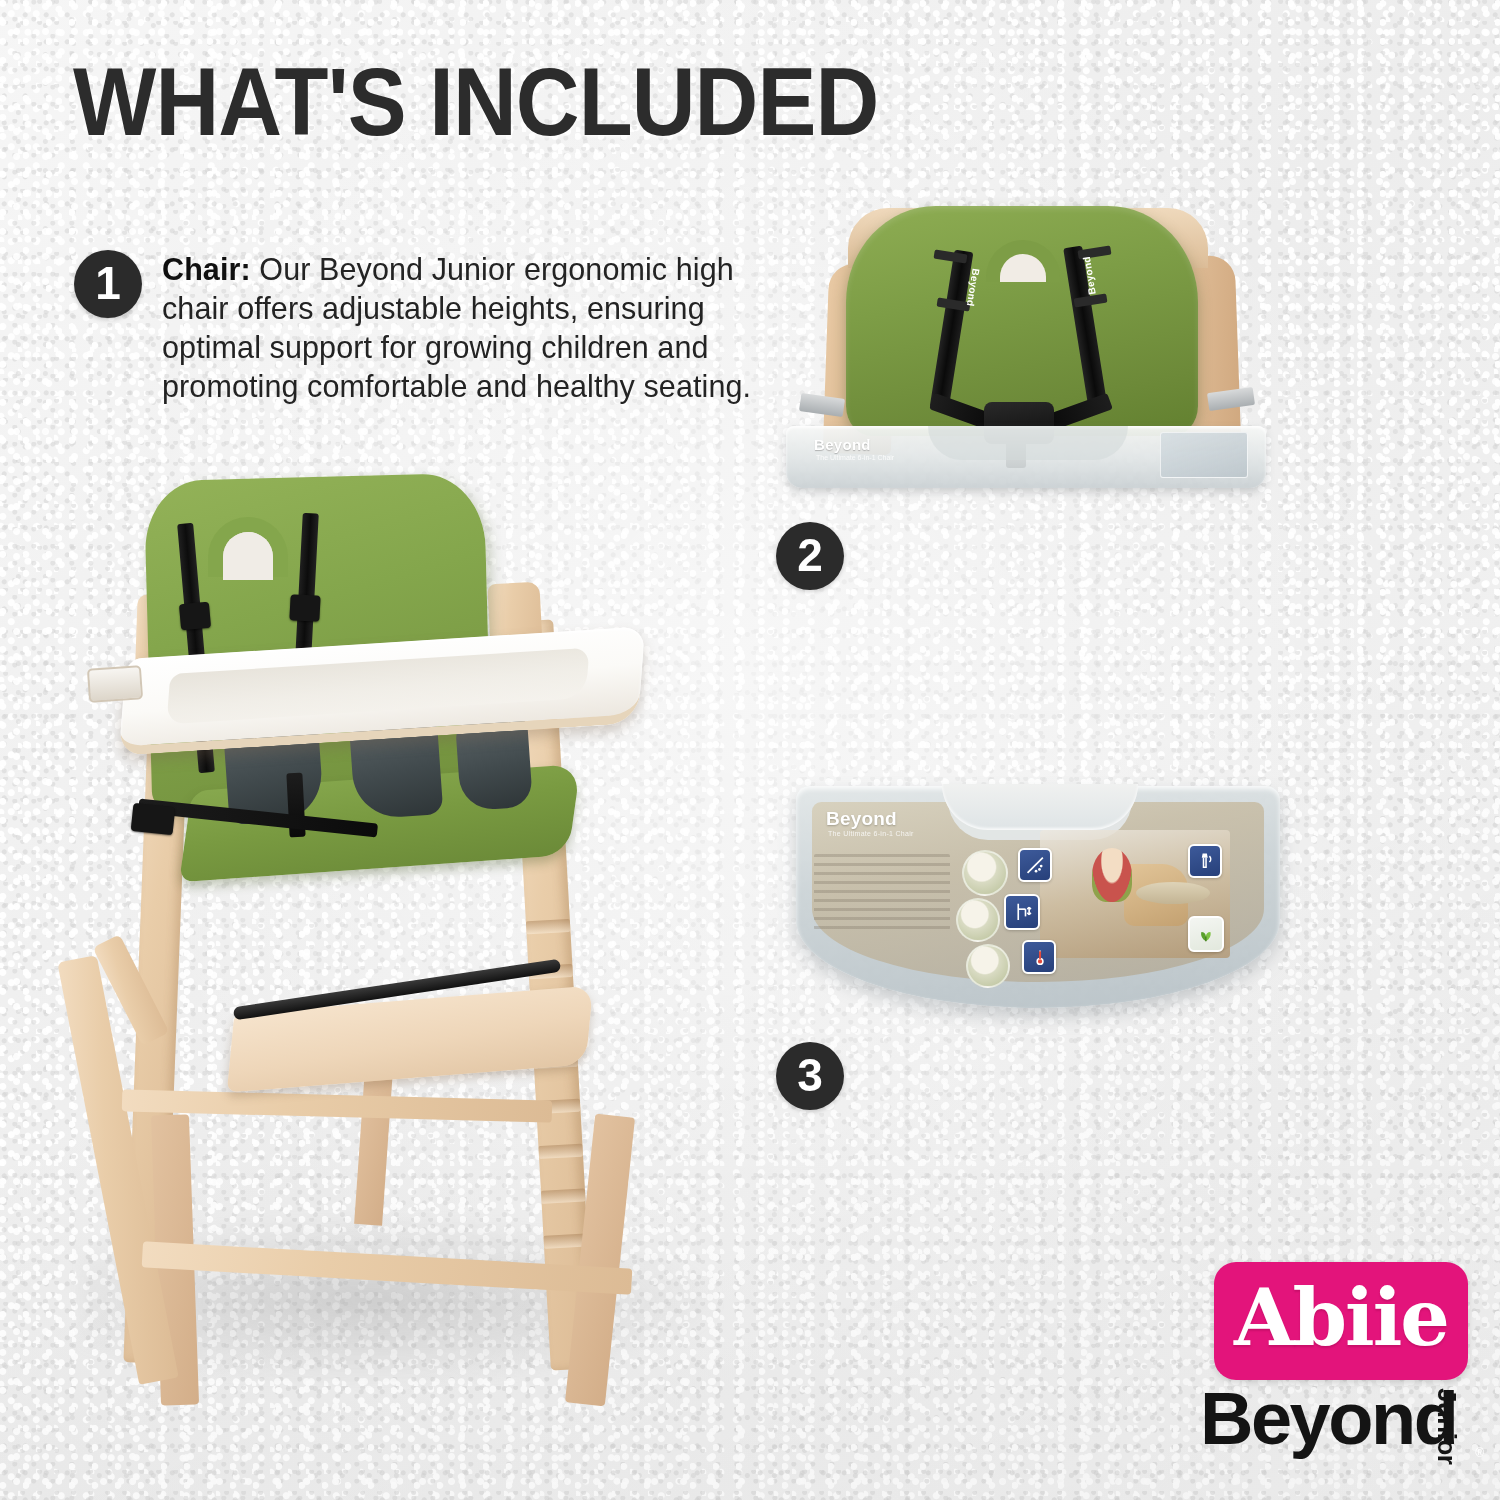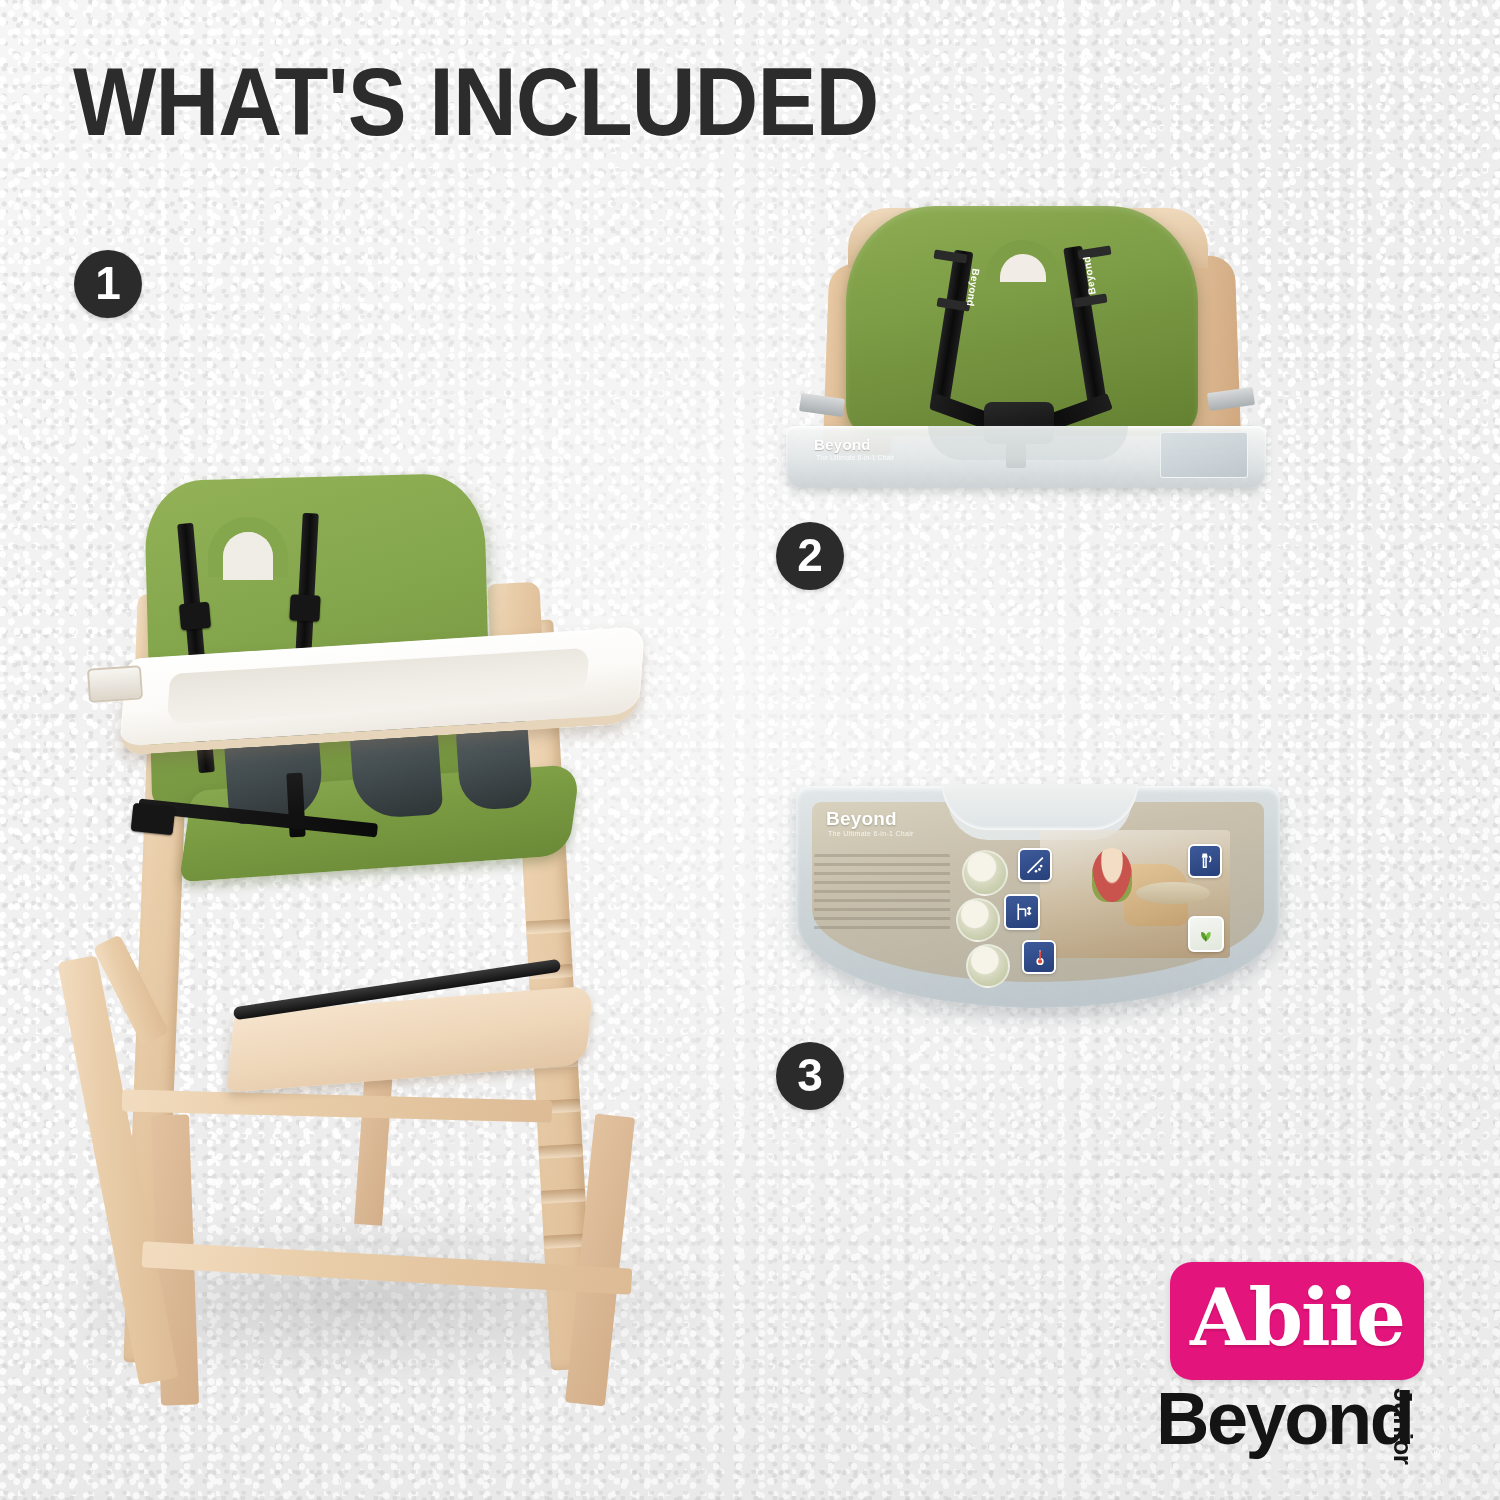--- a/index.html
+++ b/index.html
@@ -472,21 +472,21 @@
   }
   .tr-sq svg { width: 68%; height: 68%; }
   #tr-s1 { left: 228px; top: 80px;  width: 34px; height: 34px; }
   #tr-s2 { left: 214px; top: 126px; width: 36px; height: 36px; }
   #tr-s3 { left: 232px; top: 172px; width: 34px; height: 34px; }
   #tr-s4 { left: 398px; top: 76px;  width: 34px; height: 34px; }
   #tr-s5 { left: 398px; top: 148px; width: 36px; height: 36px;
            background: linear-gradient(165deg,#f4f6f2,#e2e8dd); }
 
   
-  #logo { position: absolute; left: 1156px; top: 1262px; width: 300px; height: 210px; }
+  #logo { position: absolute; left: 1200px; top: 1262px; width: 300px; height: 210px; }
   #logo-pill {
     position: absolute; left: 14px; top: 0;
     width: 254px; height: 118px;
     background: #e3147b;
     border-radius: 22px;
     box-shadow: 0 3px 6px rgba(0,0,0,.13);
   }
   #logo-word {
     position: absolute; left: 14px; top: 0; width: 254px; height: 118px;
     display: flex; align-items: center; justify-content: center;
@@ -529,20 +529,23 @@
 
 <div id="bg-texture"></div>
 <div id="bg-vignette"></div>
 
 <div id="page">
 
   <div id="title">WHAT'S INCLUDED</div>
 
   <div class="step" id="step1">
     <div class="badge">1</div>
+    <div class="step-text">
+      <b>Chair:</b><span> Our Beyond Junior ergonomic high chair offers adjustable heights, ensuring optimal support for growing children and promoting comfortable and healthy seating.</span>
+    </div>
   </div>
 
   <div class="step" id="step2">
     <div class="badge">2</div>
   </div>
 
   <div class="step" id="step3">
     <div class="badge">3</div>
   </div>
 

